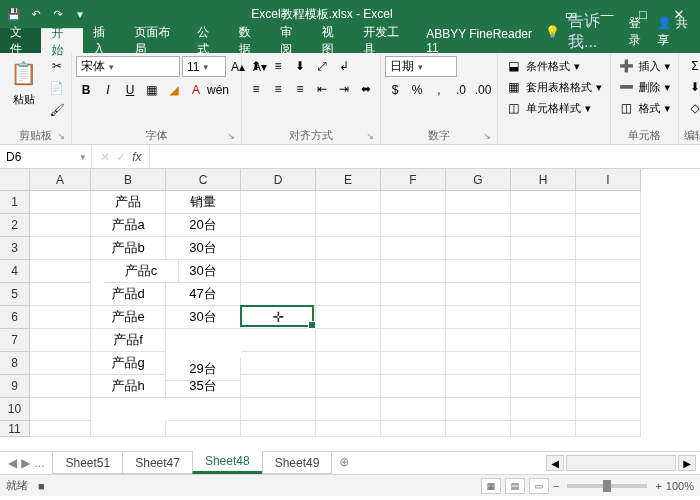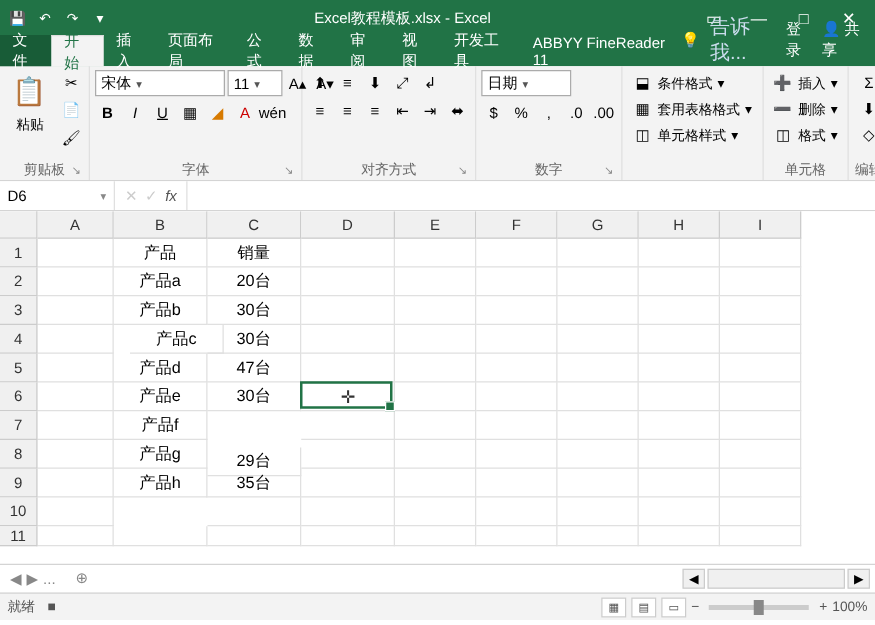--- a/index.html
+++ b/index.html
@@ -361,20 +361,26 @@
       </div>
   </div>
 </div>
 
 <div class="sheet-bar">
   <div class="sheet-nav">
     <span>◀</span>
     <span>▶</span>
     <span>...</span>
   </div>
+  <div class="sh-tabs" id="shTabs">
+      <div class="sh-tab">Sheet51</div>
+      <div class="sh-tab">Sheet47</div>
+      <div class="sh-tab active">Sheet48</div>
+      <div class="sh-tab">Sheet49</div>
+    </div>
   <div class="sh-add">⊕</div>
   <div class="sh-scroll">
     <div class="sbtn">◀</div>
     <div style="width:110px;height:16px;background:#f0f0f0;border:1px solid #ccc"></div>
     <div class="sbtn">▶</div>
   </div>
 </div>
 
 <div class="status-bar">
   <span>就绪</span>

